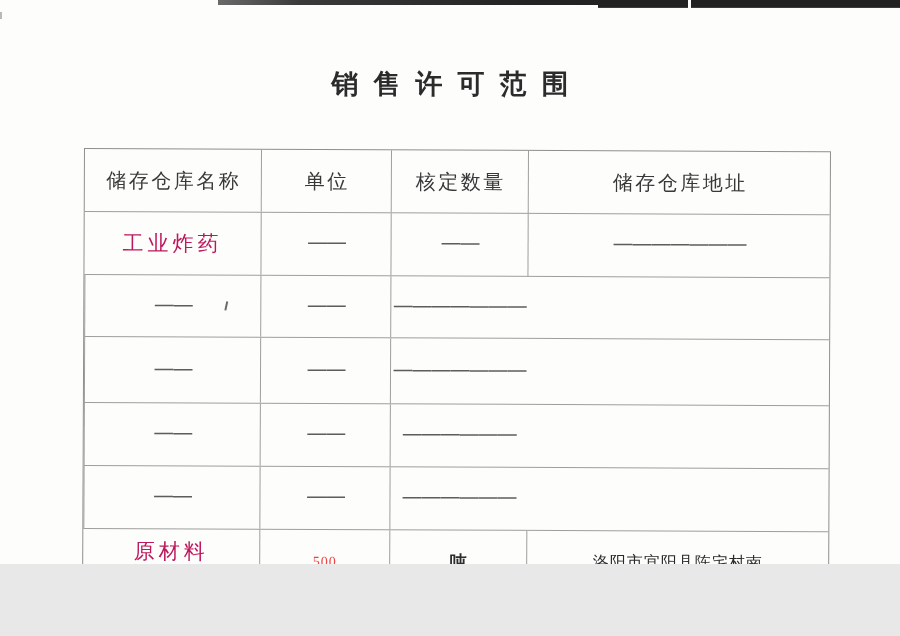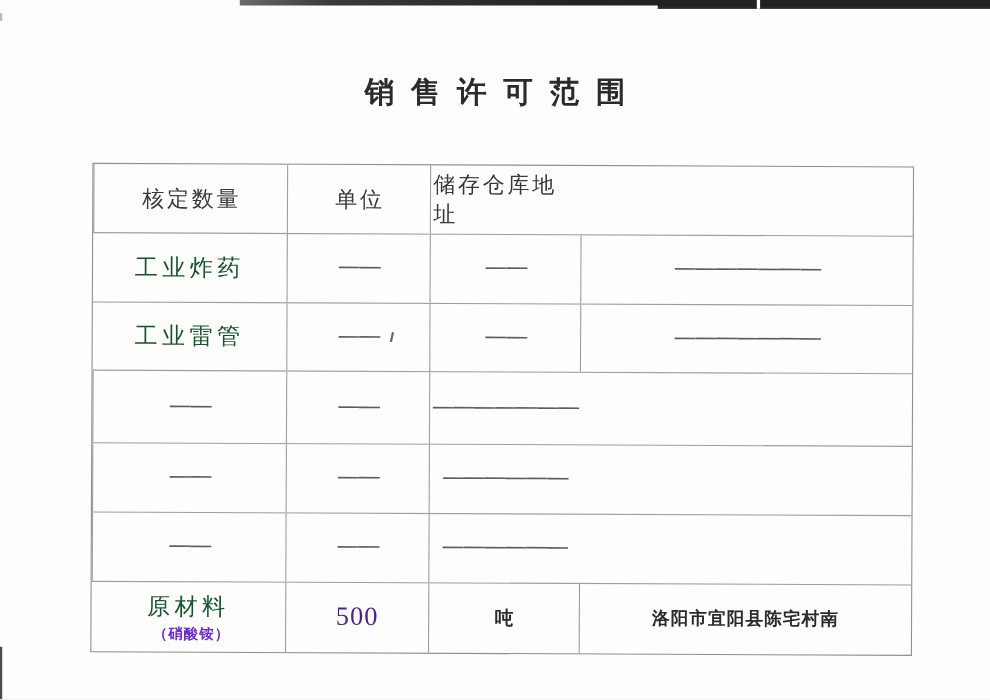--- a/index.html
+++ b/index.html
@@ -1,18 +1,18 @@
 <!DOCTYPE html>
 <html><head>
 <meta charset="utf-8">
 <style>
   html,body{margin:0;padding:0;}
   body{background:#e8e8e8;font-family:"Liberation Serif","DejaVu Serif",serif;}
   .page{
-    position:relative;width:900px;height:636px;margin:0 auto;
+    position:relative;width:900px;height:564px;margin:0 auto;
     background:#fdfdfb;overflow:hidden;
     color:#2f2f2f;
   }
   
   .scan-band{
     position:absolute;top:0;left:218px;right:0;height:5px;
     background:linear-gradient(to right,#6a6a6a 0,#3a3a3a 12%,#232323 45%,#1d1d1d 100%);
   }
   .scan-band-thick{
     position:absolute;top:0;left:598px;right:0;height:7px;background:#222;
@@ -45,79 +45,77 @@
   .cell.c0{border-left:none;}
   .thead{height:62px;}
   .hcell{
     font-size:20px;color:#383838;letter-spacing:2.5px;padding-left:2px;
   }
   .trow{height:62px;border-top:1px solid #9e9e9e;}
   .tbody .trow:nth-child(2){height:61px;}
   .tbody .trow:nth-child(3){height:65px;}
   .tbody .trow:nth-child(6){height:63px;}
   .name-line{
-    font-size:21px;color:#14532d;letter-spacing:4px;line-height:29px;
+    font-size:21px;color:#be185d;letter-spacing:4px;line-height:29px;
     text-align:right;white-space:nowrap;
   }
   .note{
     font-size:13px;font-weight:bold;color:#6d28d9;letter-spacing:1px;
     margin-top:1px;padding-left:6px;
   }
   .dash{
     font-family:"DejaVu Sans",sans-serif;
     font-size:21px;letter-spacing:-2px;color:#5d5d5d;line-height:10px;
     white-space:nowrap;transform:translateY(-2px);
   }
   .tickmark{
     position:absolute;right:34px;top:50%;
     width:1.5px;height:9px;background:#6a6a6a;
     transform:translateY(-58%) rotate(12deg);
   }
-  .val1{font-size:24px;color:#4c1d95;letter-spacing:1px;text-align:right;}
+  .val1{font-size:14px;color:#ef4444;letter-spacing:1px;text-align:right;}
   .val2{font-size:17px;font-weight:bold;color:#2c2c2c;}
-  .val3{font-size:16px;font-weight:bold;color:#2a2a2a;letter-spacing:1px;white-space:nowrap;}
+  .val3{font-size:16px;font-weight:normal;color:#2a2a2a;letter-spacing:1px;white-space:nowrap;}
 </style>
 </head>
 <body>
 
 <div class="page">
 
   <div class="scan-band"></div>
   <div class="scan-band-thick"></div>
   <div class="scan-notch"></div>
   <div class="scan-dot-left"></div>
   <div class="scan-left-strip"></div>
 
   <div class="title">销售许可范围</div>
 
   <div class="doc-table">
     <div class="grid thead">
+        <div class="cell hcell c0">储存仓库名称</div>
+        <div class="cell hcell c2">单位</div>
         <div class="cell hcell c1">核定数量</div>
-        <div class="cell hcell c2">单位</div>
         <div class="cell hcell c3">储存仓库地址</div>
       </div>
     <div class="tbody">
         <div class="grid trow">
           <div class="cell name-cell c0">
             <div class="name-line">工业炸药</div>
           </div>
           <div class="cell c1">
             <span class="dash">——</span>
           </div>
           <div class="cell c2">
             <span class="dash">——</span>
           </div>
           <div class="cell c3">
             <span class="dash">———————</span>
           </div>
         </div>
         <div class="grid trow">
-          <div class="cell name-cell c0">
-            <div class="name-line">工业雷管</div>
-          </div>
           <div class="cell c1">
             <span class="dash">——</span>
             <span class="tickmark"></span>
           </div>
           <div class="cell c2">
             <span class="dash">——</span>
           </div>
           <div class="cell c3">
             <span class="dash">———————</span>
           </div>

